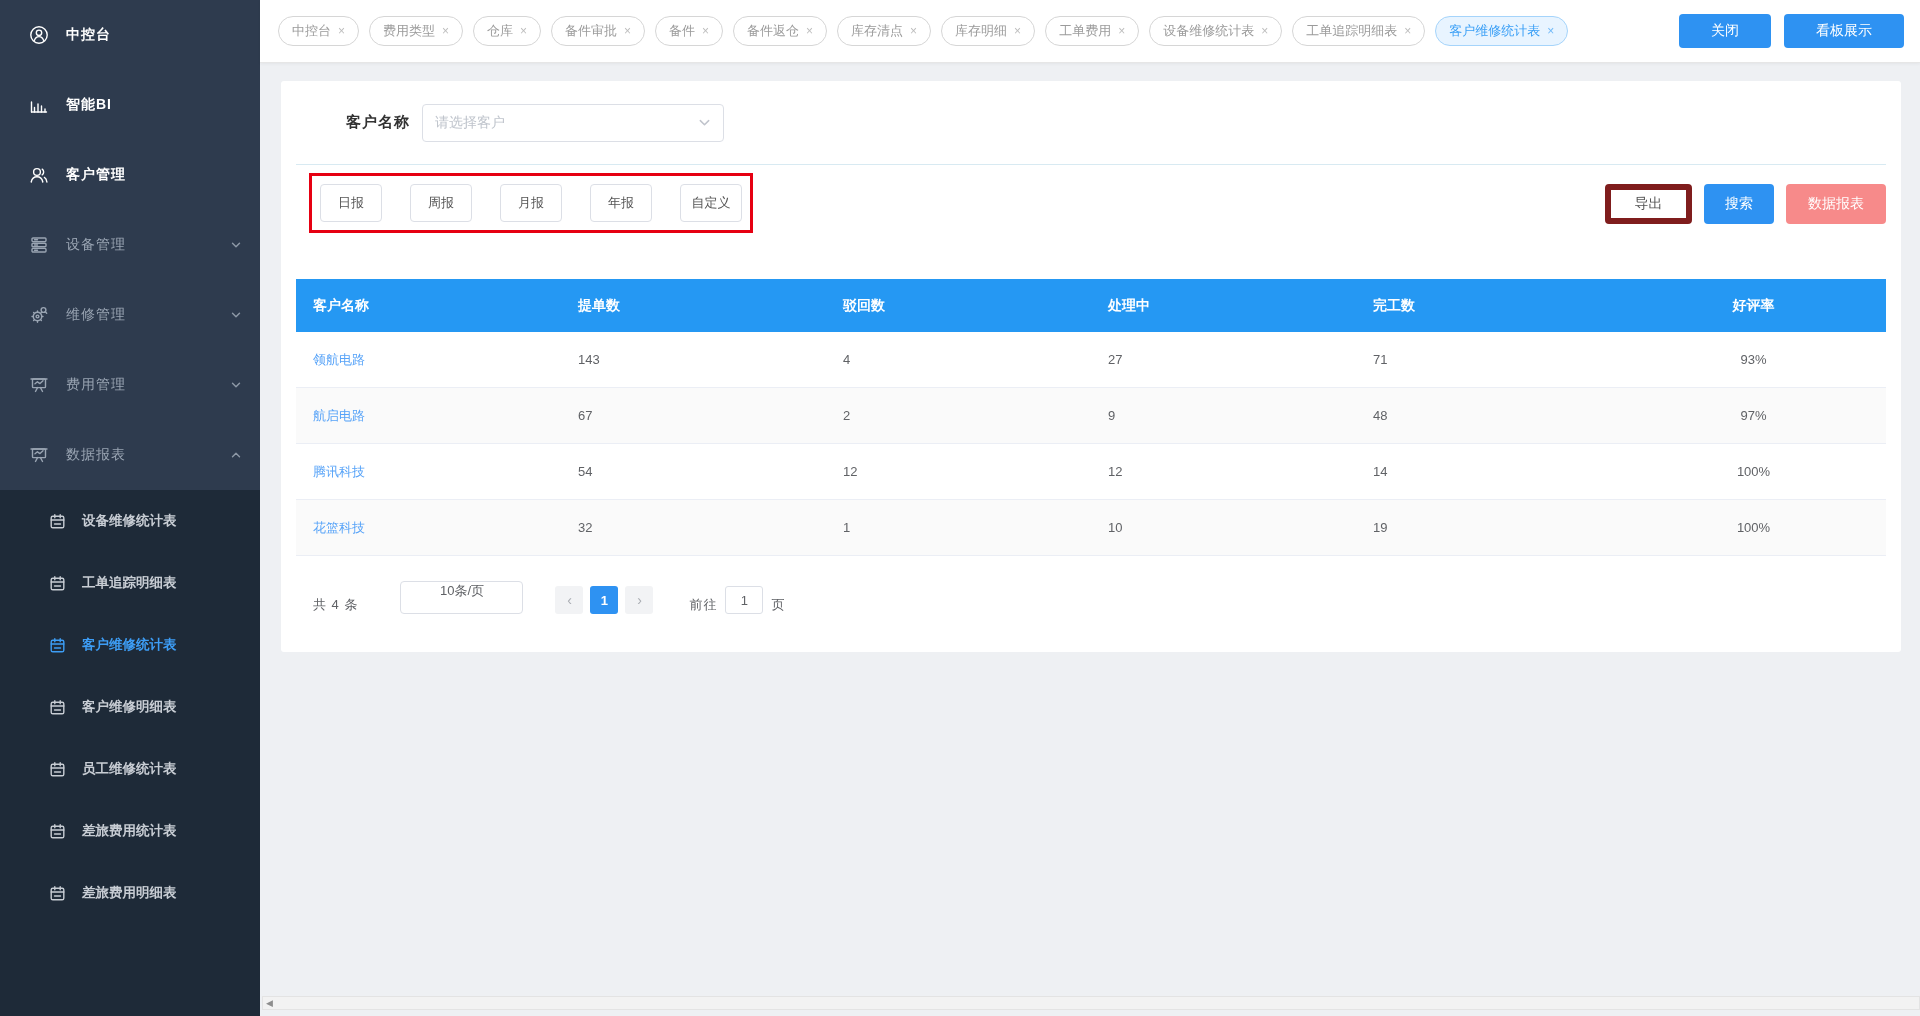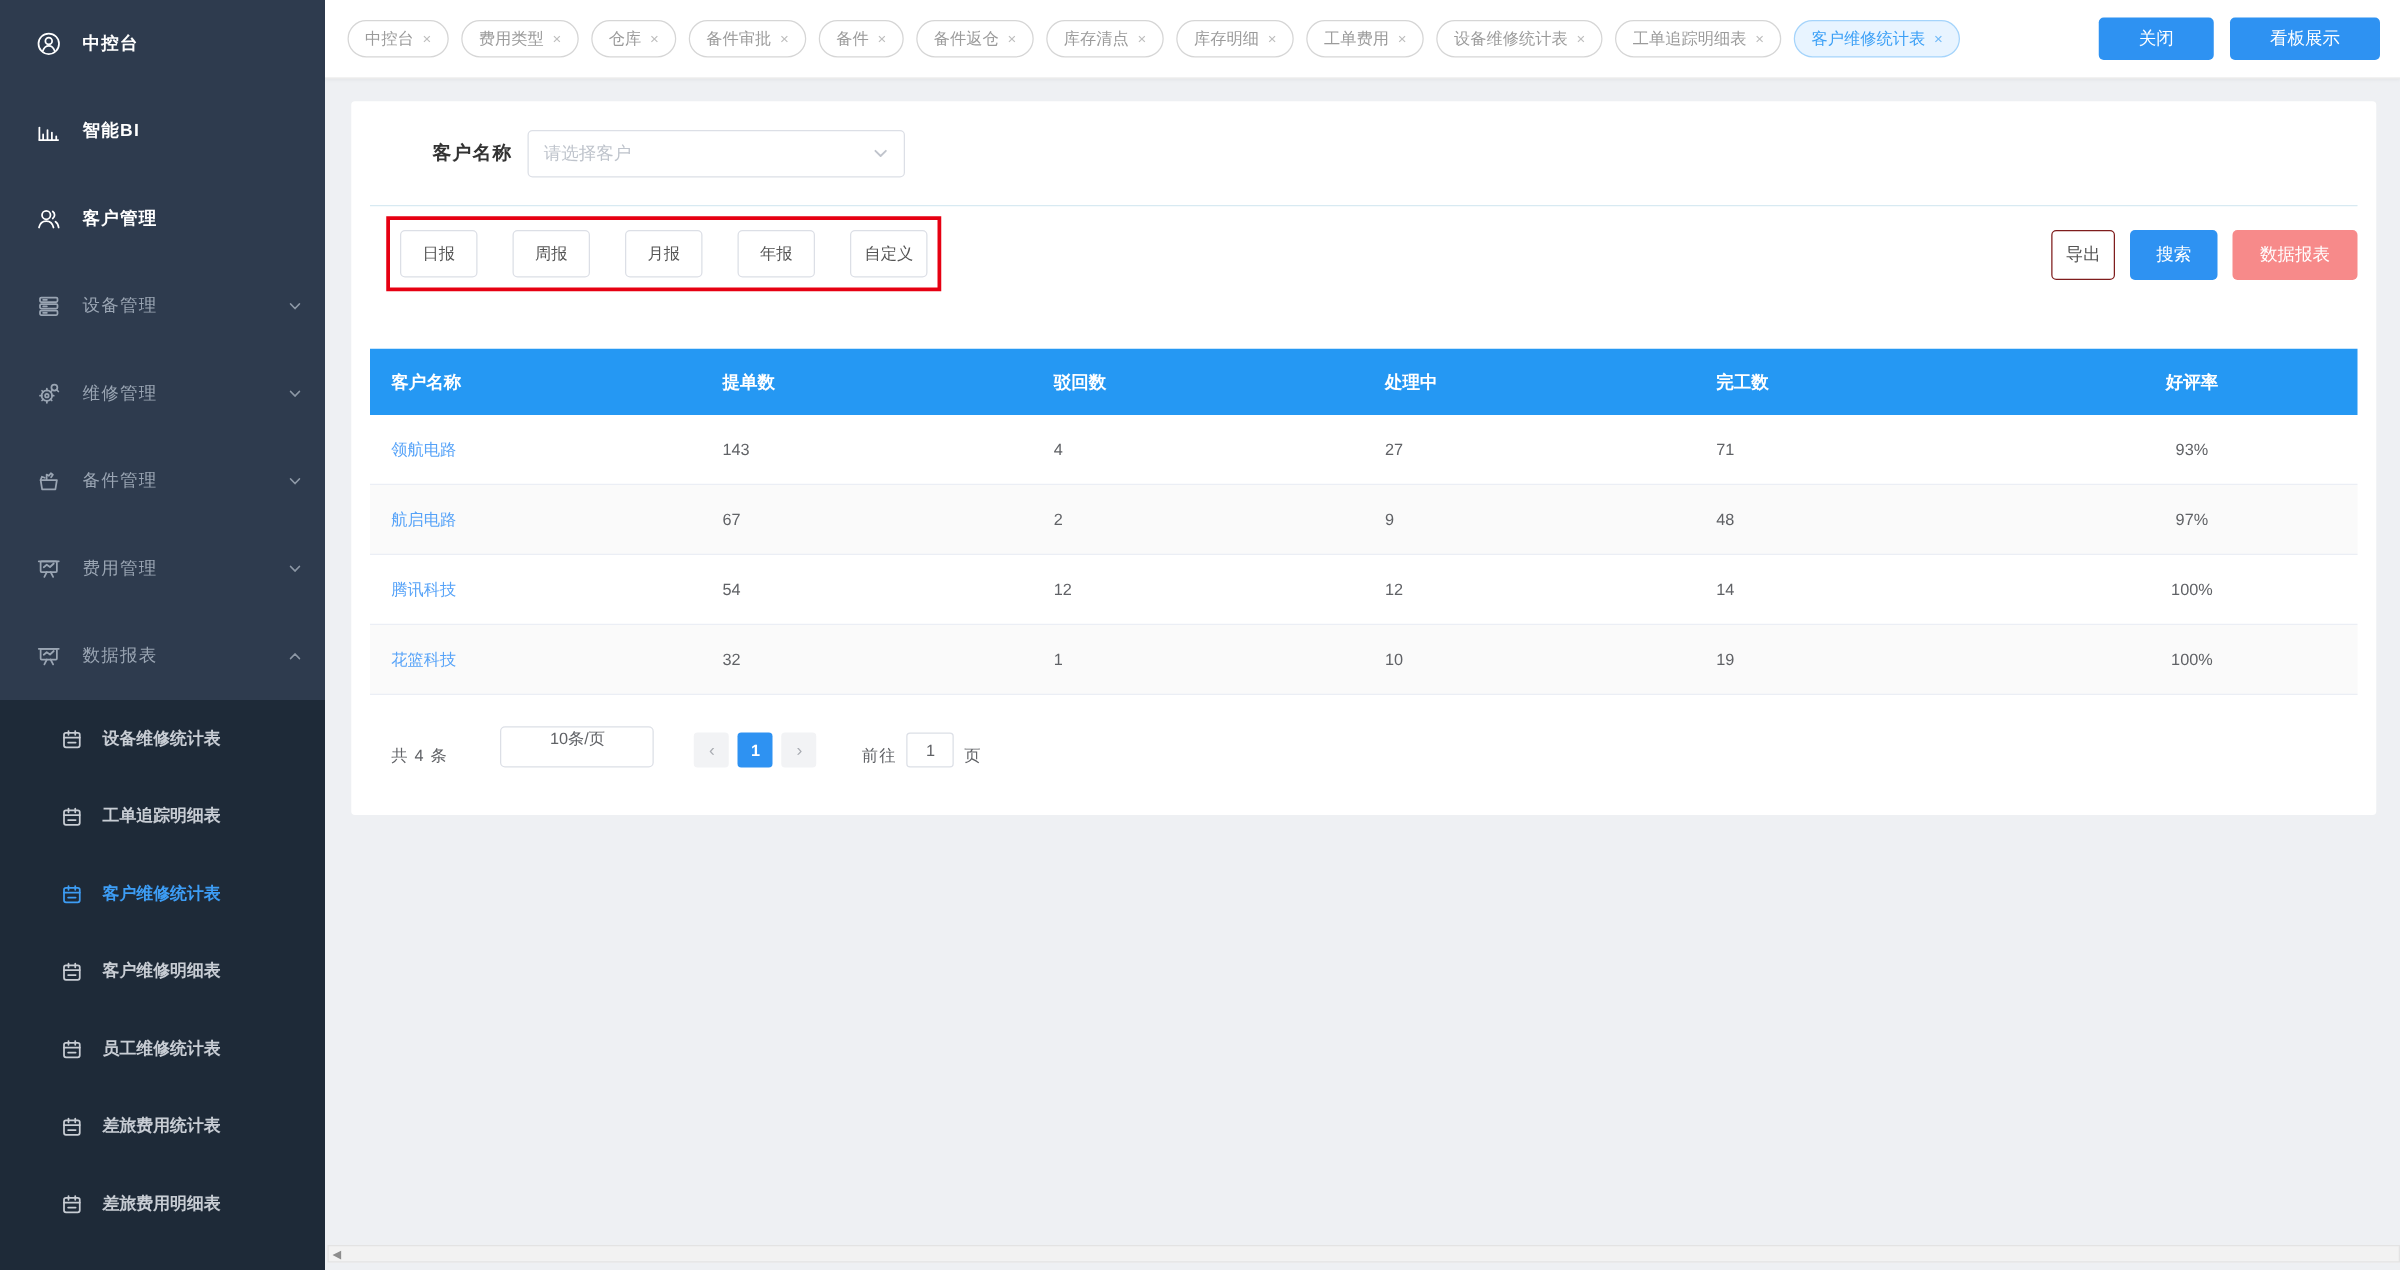--- a/index.html
+++ b/index.html
@@ -56,21 +56,21 @@
   .select-box .ph { flex:1; }
   .select-box .sel-chevron { width:13px; height:13px; color:#c0c4cc; }
 
   .toolbar-row { display:flex; justify-content:space-between; align-items:flex-start;
     margin-top:8px;padding-left:24px; }
   .annotation-box { border:3px solid #e60012; padding:8px; display:inline-flex;
     gap:28px; margin-left:-11px; }
   .period-btn { width:62px; height:38px; background:#fff; border:1px solid #dcdfe6;
     border-radius:4px; color:#555; font-size:13px; }
   .right-actions { display:flex; gap:12px; margin-top:11px; }
-  .btn-export { width:51px; height:40px; background:#fff; border:1px solid #7f1d1d;
+  .btn-export { width:87px; height:40px; background:#fff; border:6px solid #7f1d1d;
     border-radius:4px; color:#555; font-size:14px; }
   .btn-search { width:70px; height:40px; background:#2e92f2; color:#fff; }
   .btn-clear { width:100px; height:40px; background:#f78a8a; color:#fff; }
 
   
   .table { margin-top:46px; width:100%; font-size:13px; }
   .t-row { display:grid; grid-template-columns:repeat(6,1fr); align-items:center; }
   .t-head { background:#2598f3; color:#fff; font-weight:bold; font-size:14px; height:53px; }
   .t-cell { padding-left:17px; }
   .t-cell:last-child { text-align:center; padding-left:0; }
@@ -160,35 +160,20 @@
         <span class="s-icon">
           <svg viewBox="0 0 22 22" fill="none" stroke="currentColor" stroke-width="1.4" stroke-linecap="round" stroke-linejoin="round">
             <circle cx="9.5" cy="12.5" r="4.2"></circle>
             <circle cx="9.5" cy="12.5" r="1.4"></circle>
             <path d="M9.5 6.9v1.4M9.5 16.8v1.4M4 12.5h1.4M13.6 12.5H15M5.6 8.6l1 1M12.4 15.4l1 1M5.6 16.4l1-1M12.4 9.6l1-1"></path>
             <circle cx="15.5" cy="6" r="2.4"></circle>
             <path d="M17.3 7.8l1.4 1.4"></path>
           </svg>
         </span>
         <span class="s-label">维修管理</span>
-        <span class="s-chevron">
-          <svg viewBox="0 0 12 12" fill="none" stroke="currentColor" stroke-width="1.4" stroke-linecap="round" stroke-linejoin="round">
-            <path d="M2.5 4.2L6 7.8l3.5-3.6"></path>
-          </svg>
-        </span>
-      </div>
-      <div class="side-item">
-        <span class="s-icon">
-          <svg viewBox="0 0 22 22" fill="none" stroke="currentColor" stroke-width="1.4" stroke-linecap="round" stroke-linejoin="round">
-            <path d="M4.5 10h13l-1.2 7.5H5.7z"></path>
-            <path d="M4.5 10l1-2.6 2.3.8"></path>
-            <path d="M9.3 9.5V5.6l1.8 1 1.6-2 1.6 1.2-1.4 2"></path>
-          </svg>
-        </span>
-        <span class="s-label">备件管理</span>
         <span class="s-chevron">
           <svg viewBox="0 0 12 12" fill="none" stroke="currentColor" stroke-width="1.4" stroke-linecap="round" stroke-linejoin="round">
             <path d="M2.5 4.2L6 7.8l3.5-3.6"></path>
           </svg>
         </span>
       </div>
       <div class="side-item">
         <span class="s-icon">
           <svg viewBox="0 0 22 22" fill="none" stroke="currentColor" stroke-width="1.4" stroke-linecap="round" stroke-linejoin="round">
             <path d="M3 5h16"></path>

